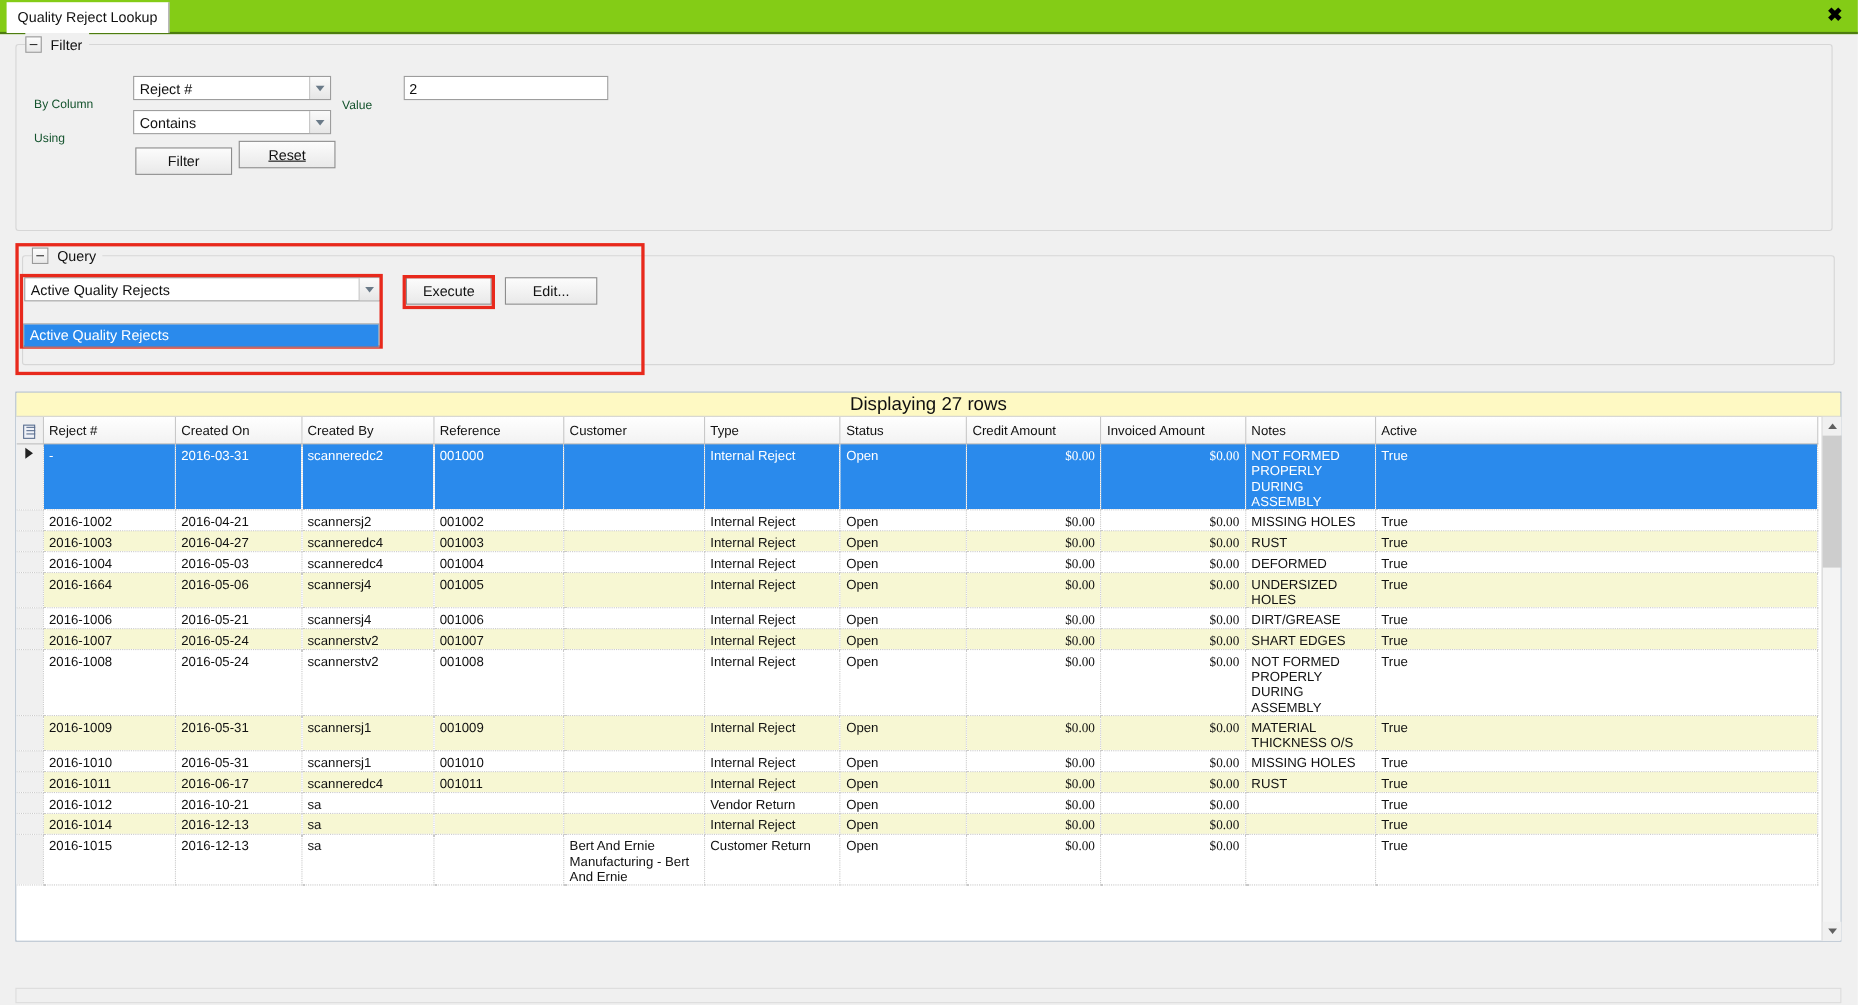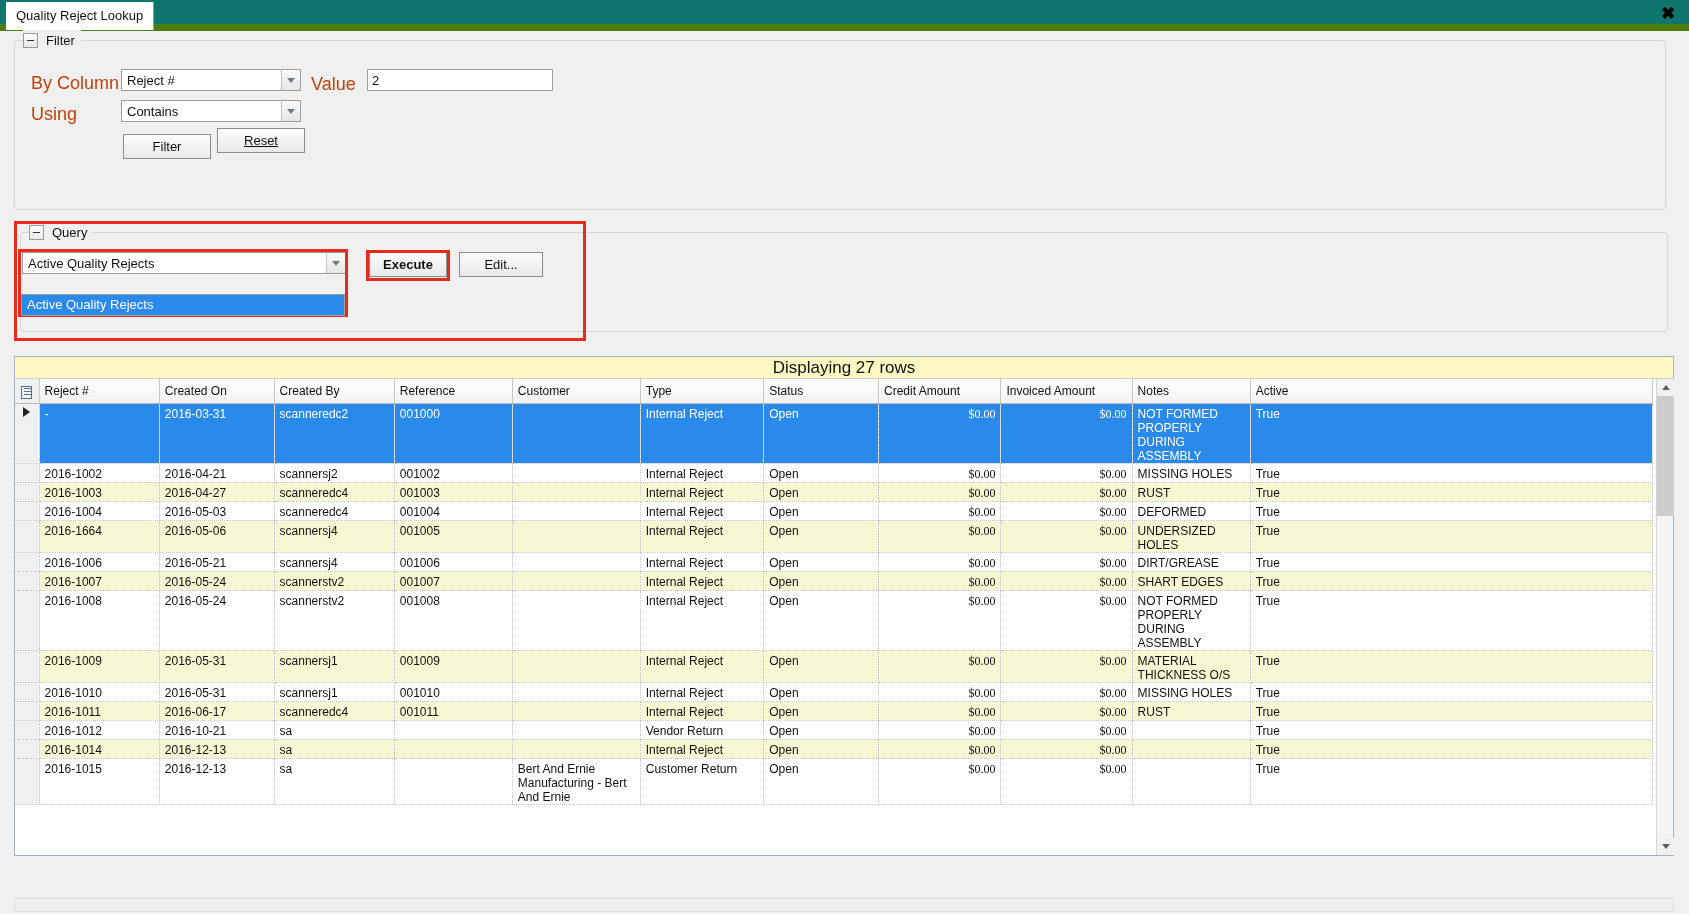--- a/index.html
+++ b/index.html
@@ -15,22 +15,22 @@
   #app {
     position: relative;
     width: 1689px; height: 914px;
     background: #f0f0f0;
   }
 
   
   .tabstrip {
     position: absolute; left: 0; top: 0;
     width: 1689px; height: 31px;
-    background: #0f766e;
-    border-bottom: 7px solid #4d7c0f;
+    background: #84cc16;
+    border-bottom: 2px solid #4d7c0f;
     padding-left: 39px;
   }
   .tab {
     position: absolute; left: 6px; top: 2px;
     height: 28px;
     padding: 6px 10px 0 10px;
     font-size: 13px;
     color: #111;
     background: #ffffff;
     border-right: 1px solid #9a9a9a;
@@ -77,23 +77,24 @@
     color: #111;
     white-space: nowrap;
   }
 
   #filter-box { left: 14px; top: 40px; width: 1652px; height: 170px; }
   #query-box  { left: 20px; top: 232px; width: 1648px; height: 100px; }
 
   
   .lbl {
     position: absolute;
-    font-size: 18px;
-    color: #c2410c;
+    font-size: 11px;
+    color: #14532d;
     white-space: nowrap;
+    margin-top: 16px;
   }
   .combo {
     position: absolute;
     background: #ffffff;
     border: 1px solid #9d9d9d;
     display: flex; align-items: center;
     cursor: pointer;
   }
   .combo .ctext {
     flex: 1;
@@ -350,21 +351,21 @@
       <span class="gb-title">Query</span>
     </div>
 
     <div class="combo" style="left:1px; top:19px; width:324px; height:22px;">
       <span class="ctext">Active Quality Rejects</span>
       <span class="arrow">
           <i></i>
         </span>
     </div>
 
-    <button class="btn" style="left:348px; top:19px; width:78px; height:25px;font-weight:bold;">Execute</button>
+    <button class="btn" style="left:348px; top:19px; width:78px; height:25px;">Execute</button>
     <button class="btn" style="left:438px; top:19px; width:84px; height:25px;">Edit...</button>
   </div>
 
   <div class="dropdown-list" style="left:21px; top:294px; width:324px;">
     <div class="dd-item selected">Active Quality Rejects</div>
   </div>
 
   <div class="annot" style="left:14px; top:221px; width:572px; height:120px;"></div>
   <div class="annot" style="left:18px; top:249px; width:330px; height:68px;"></div>
   <div class="annot" style="left:366px; top:250px; width:84px; height:31px;"></div>

